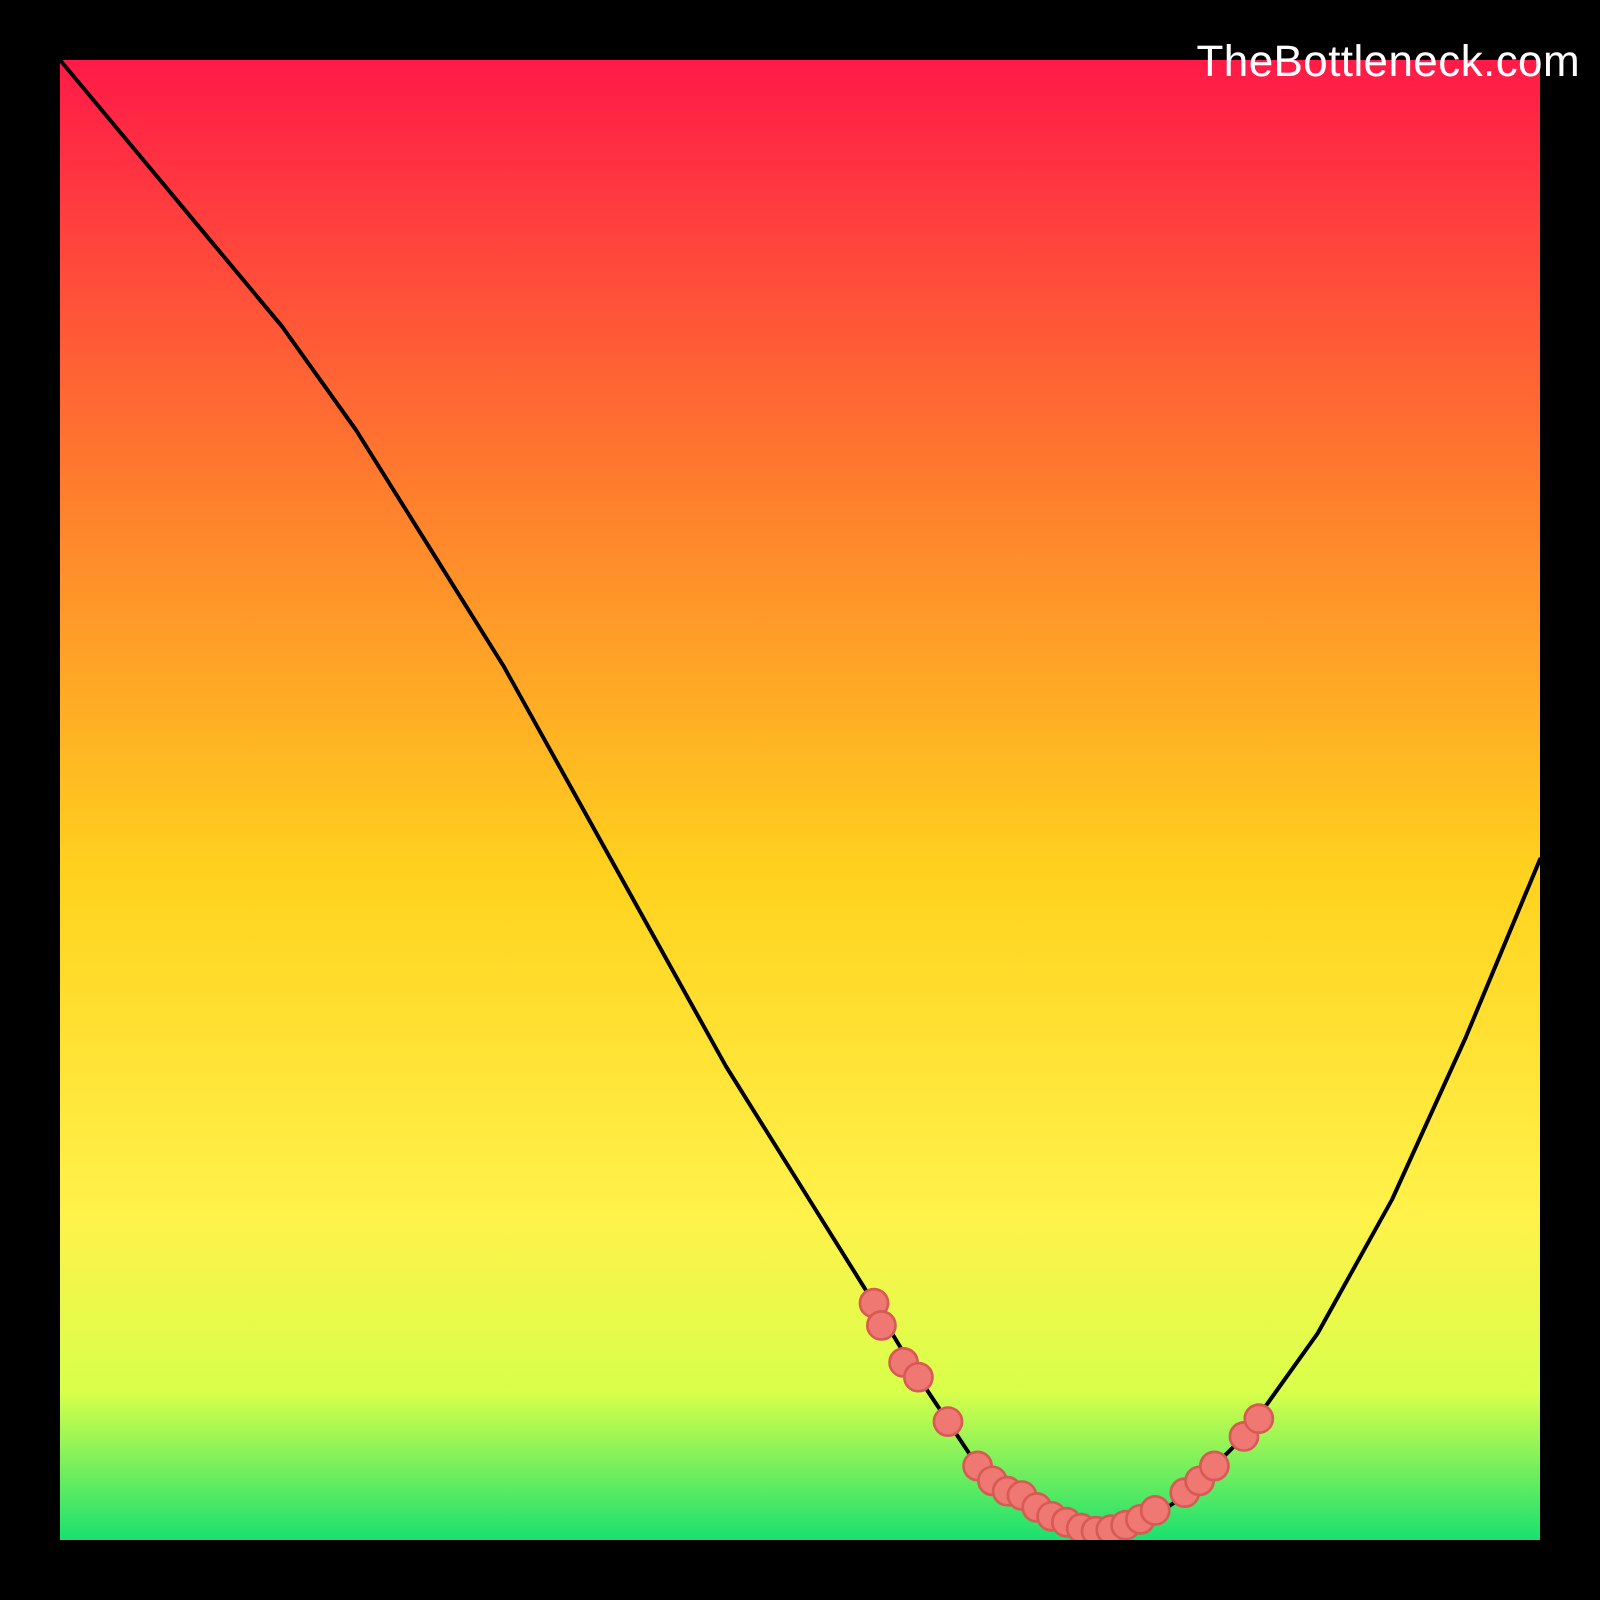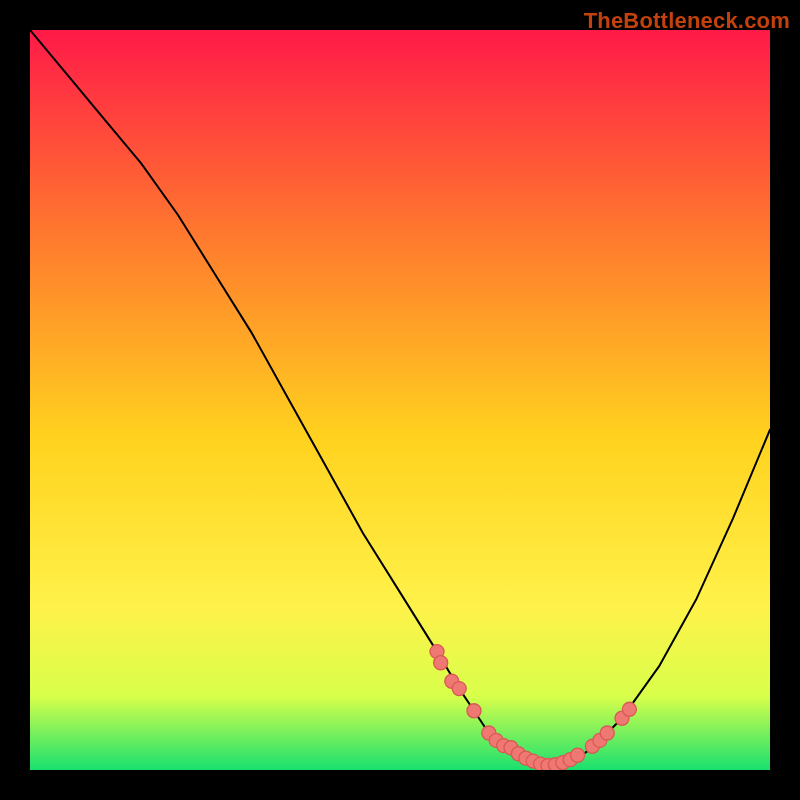--- a/index.html
+++ b/index.html
@@ -12,25 +12,25 @@
     font-family: Arial, Helvetica, sans-serif;
   }
   .frame {
     position: relative;
     width: 800px;
     height: 800px;
     background: #000;
   }
   .watermark {
     position: absolute;
-    top: 8px;
+    top: 18px;
     right: 10px;
-    color: #c2410c;
+    color: #ffffff;
     font-size: 22px;
-    font-weight: 700;
+    font-weight: 400;
     letter-spacing: 0.2px;
     z-index: 30;
   }
   .plot-area {
     position: absolute;
     left: 30px;
     top: 30px;
     width: 740px;
     height: 740px;
   }

